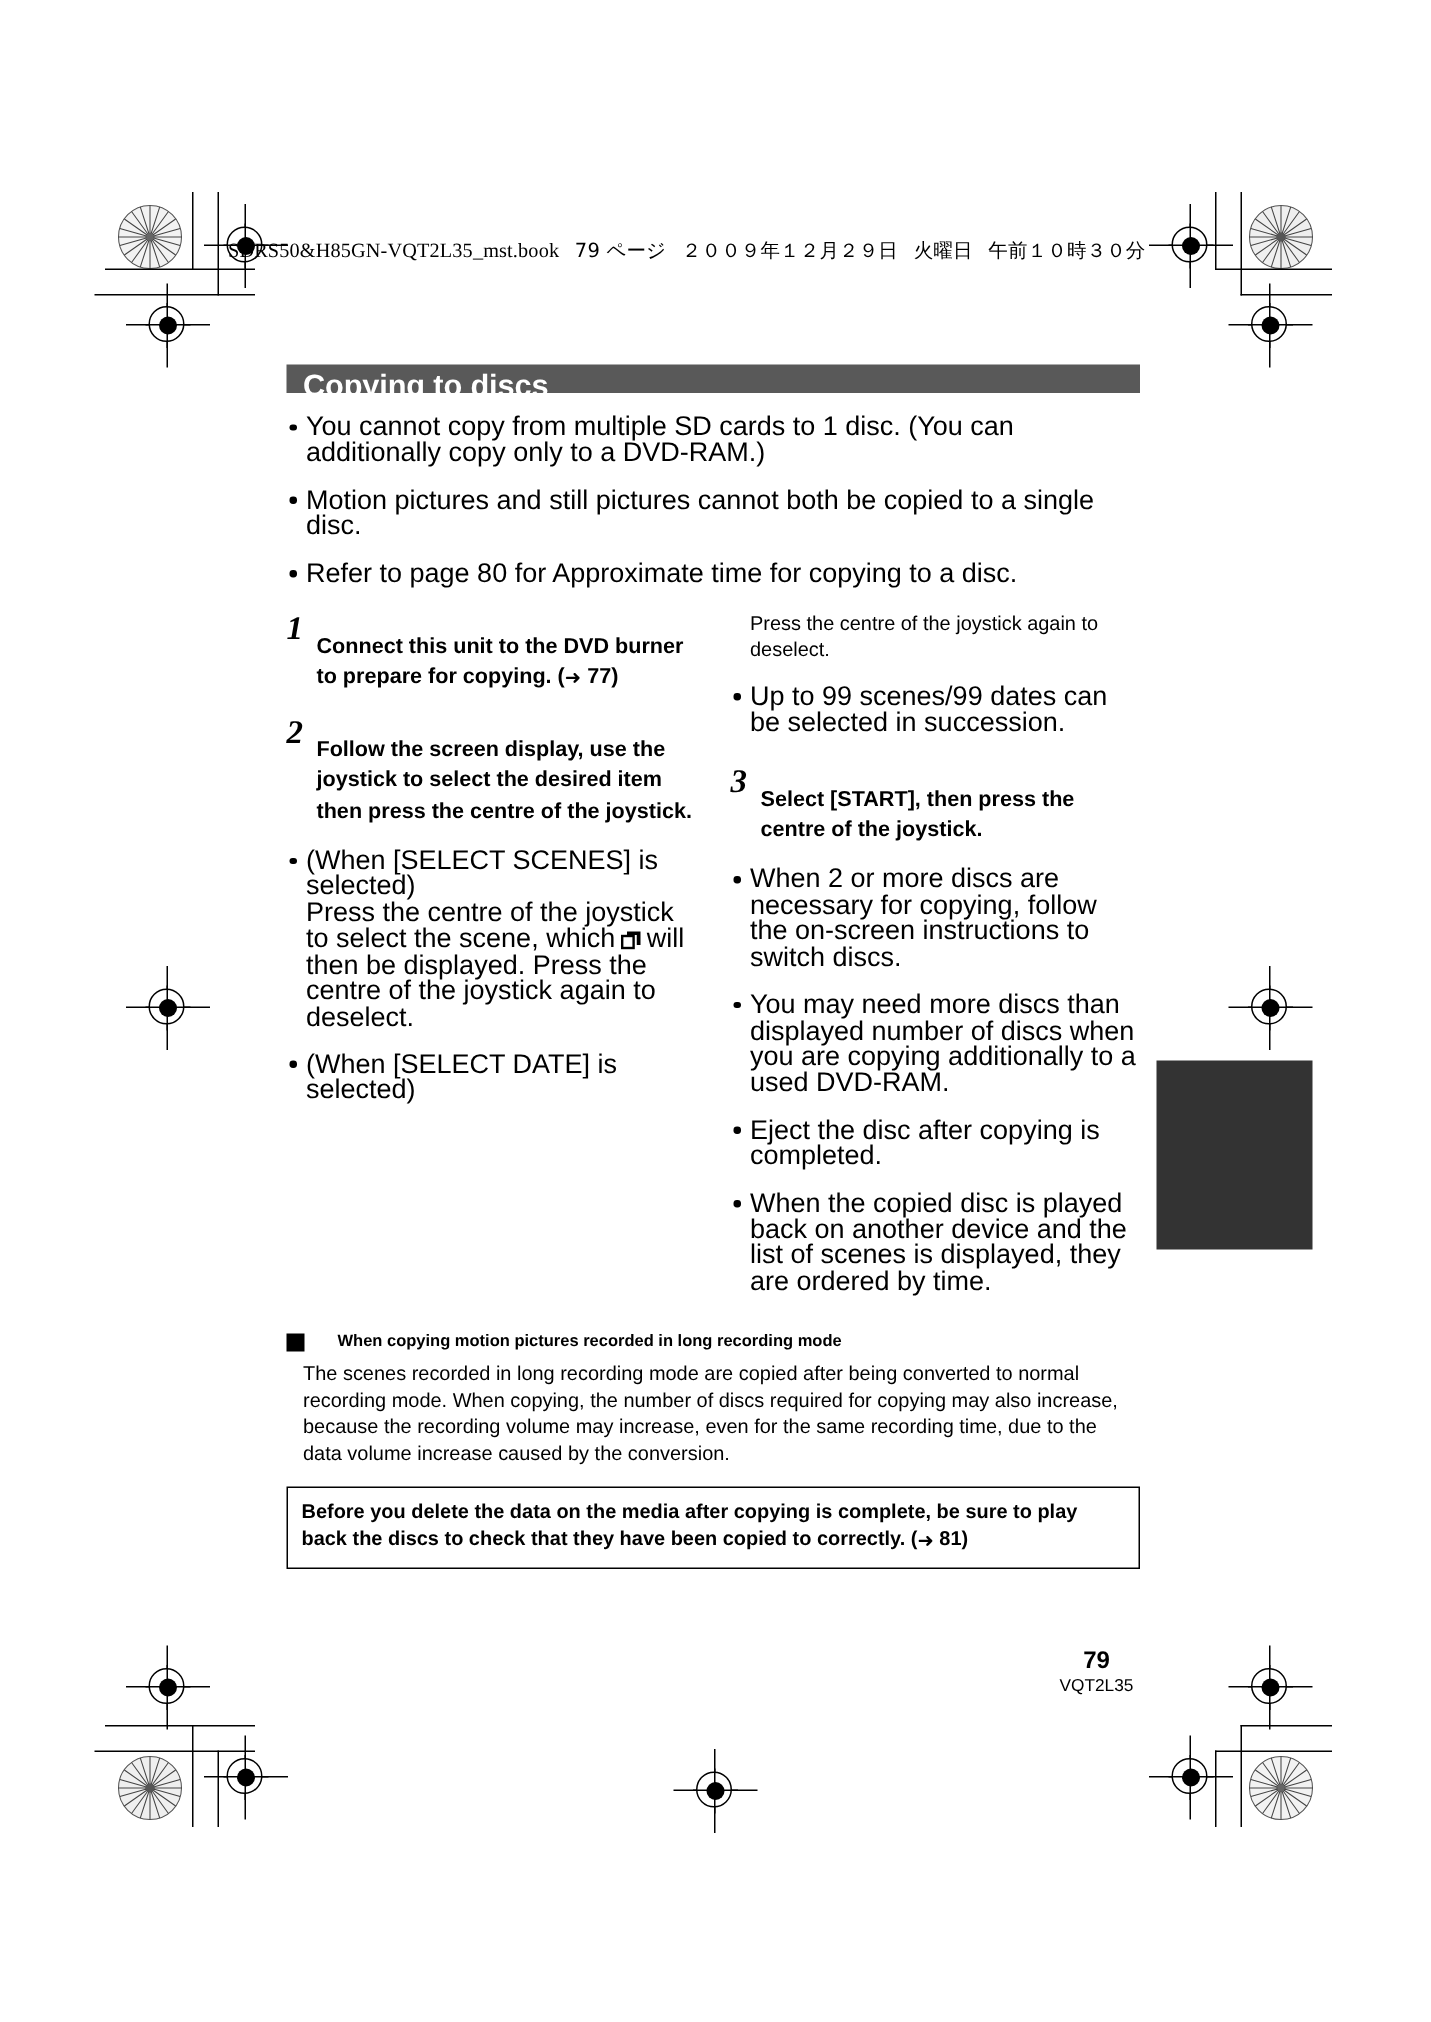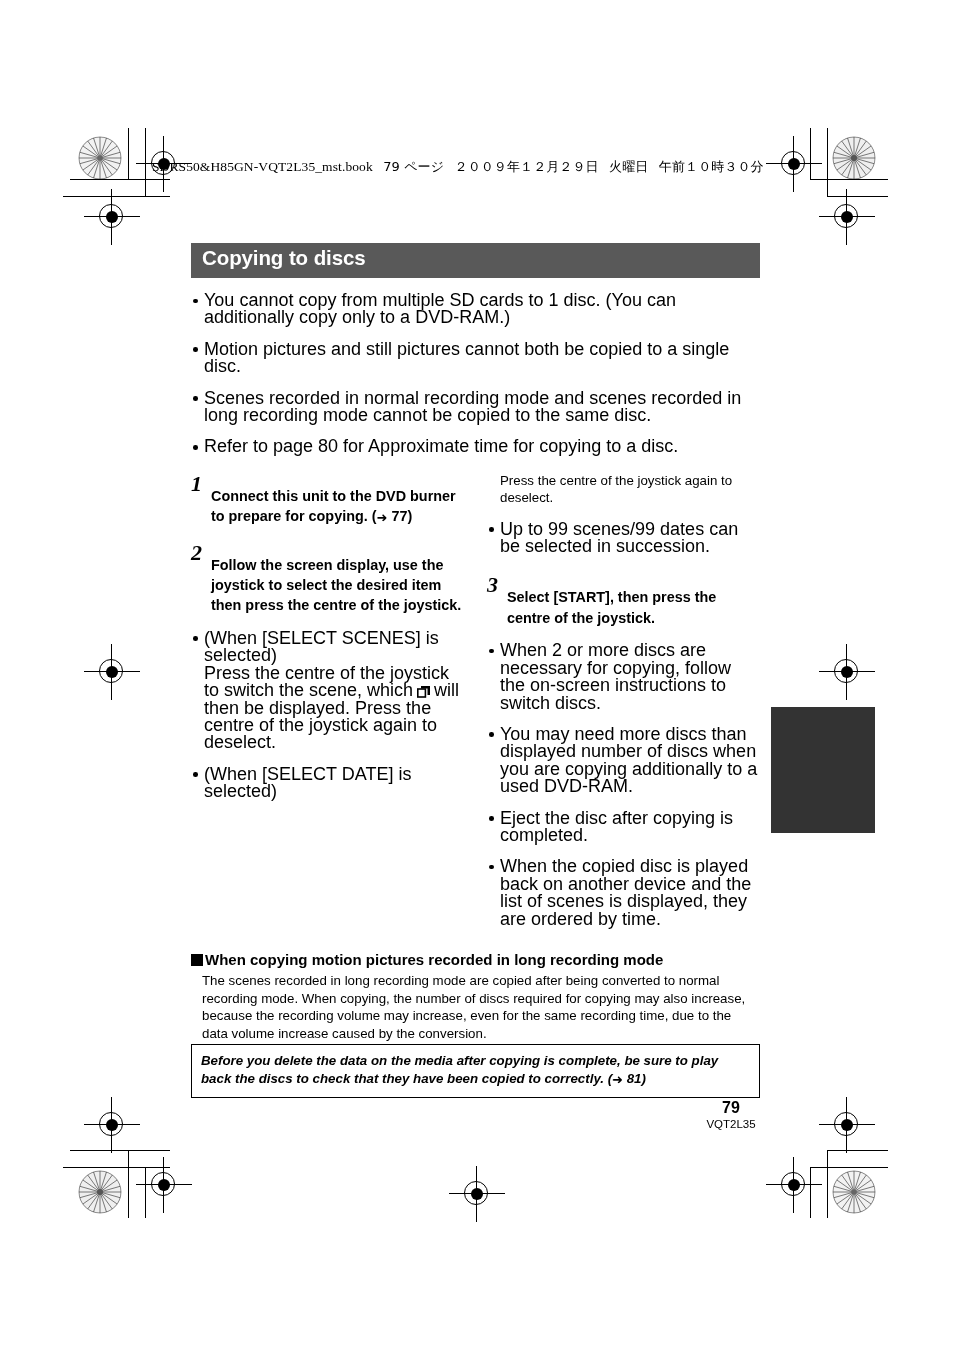--- a/index.html
+++ b/index.html
@@ -61,21 +61,21 @@
     top: 243px;
     width: 569px;
   }
 
   .section-title {
     background: #595959;
     color: #ffffff;
     font-size: 20.5px;
     font-weight: bold;
     line-height: 30px;
-    height: 35px;
+    height: 19px;
     padding-left: 11px;
     box-sizing: border-box;
     letter-spacing: -0.1px;
   }
 
   ul.bullets {
     list-style: none;
     margin: 0;
     padding: 0;
   }
@@ -166,41 +166,40 @@
     display: flex;
     align-items: flex-start;
   }
   .sq-mark {
     width: 12px; height: 12px;
     background: #000;
     flex: 0 0 12px;
     margin-top: 4px;
   }
   .sq-title {
-    font-size: 15px;
+    font-size: 11px;
     font-weight: bold;
     line-height: 19px;
-    padding-left: 2px;
+    padding-left: 22px;
   }
   .sq-body {
     font-size: 13.3px;
     line-height: 17.6px;
     padding-left: 11px;
     margin-top: 3px;
   }
 
   
   .box {
-    margin-top: 2px;
+    margin-top: 13px;
     border: 1.6px solid #000;
     padding: 7px 9px 8px 9px;
     font-size: 13.3px;
     font-weight: bold;
     line-height: 18px;
-    font-style: italic;
   }
 
   
   .footer {
     position: absolute;
     left: 700px;
     top: 1098px;
     width: 62px;
     text-align: center;
   }
@@ -379,40 +378,39 @@
 
 <div class="content">
 
   <div class="section-title">
     <span>Copying to discs</span>
   </div>
 
   <ul class="bullets intro-list">
     <li>You cannot copy from multiple SD cards to 1 disc. (You can additionally copy only to a DVD-RAM.)</li>
     <li>Motion pictures and still pictures cannot both be copied to a single disc.</li>
-    <li>Scenes recorded in normal recording mode and scenes recorded in long recording mode cannot be copied to the same disc.</li>
     <li>Refer to page 80 for Approximate time for copying to a disc.</li>
   </ul>
 
   <div class="cols">
 
     <div class="col">
 
       <div class="step">
         <div class="step-num">1</div>
         <div class="step-text"><span>Connect this unit to the DVD burner to prepare for copying. (</span><span class="arrow-g">➜</span> <span>77</span><span>)</span></div>
       </div>
 
       <div class="step spaced">
         <div class="step-num">2</div>
         <div class="step-text">Follow the screen display, use the joystick to select the desired item then press the centre of the joystick.</div>
       </div>
 
       <ul class="bullets" style="margin-top:6px;">
-        <li><span>(When [SELECT SCENES] is selected)</span><br><span>Press the centre of the joystick to switch the scene, which</span><span class="ico-copy"><svg width="15" height="14" viewBox="0 0 15 14">
+        <li><span>(When [SELECT SCENES] is selected)</span><br><span>Press the centre of the joystick to select the scene, which</span><span class="ico-copy"><svg width="15" height="14" viewBox="0 0 15 14">
                 <path d="M5 1 H14 V10 H11.5 V3.4 H5 Z" fill="#000"></path>
                 <rect x="1" y="3.2" width="9.2" height="9.6" fill="#000"></rect>
                 <rect x="2.6" y="4.8" width="6" height="6.4" fill="#fff"></rect>
               </svg></span><span>will then be displayed. Press the centre of the joystick again to deselect.</span></li>
         <li><span>(When [SELECT DATE] is selected)</span><br></li>
       </ul>
 
     </div>
 
     <div class="col">

